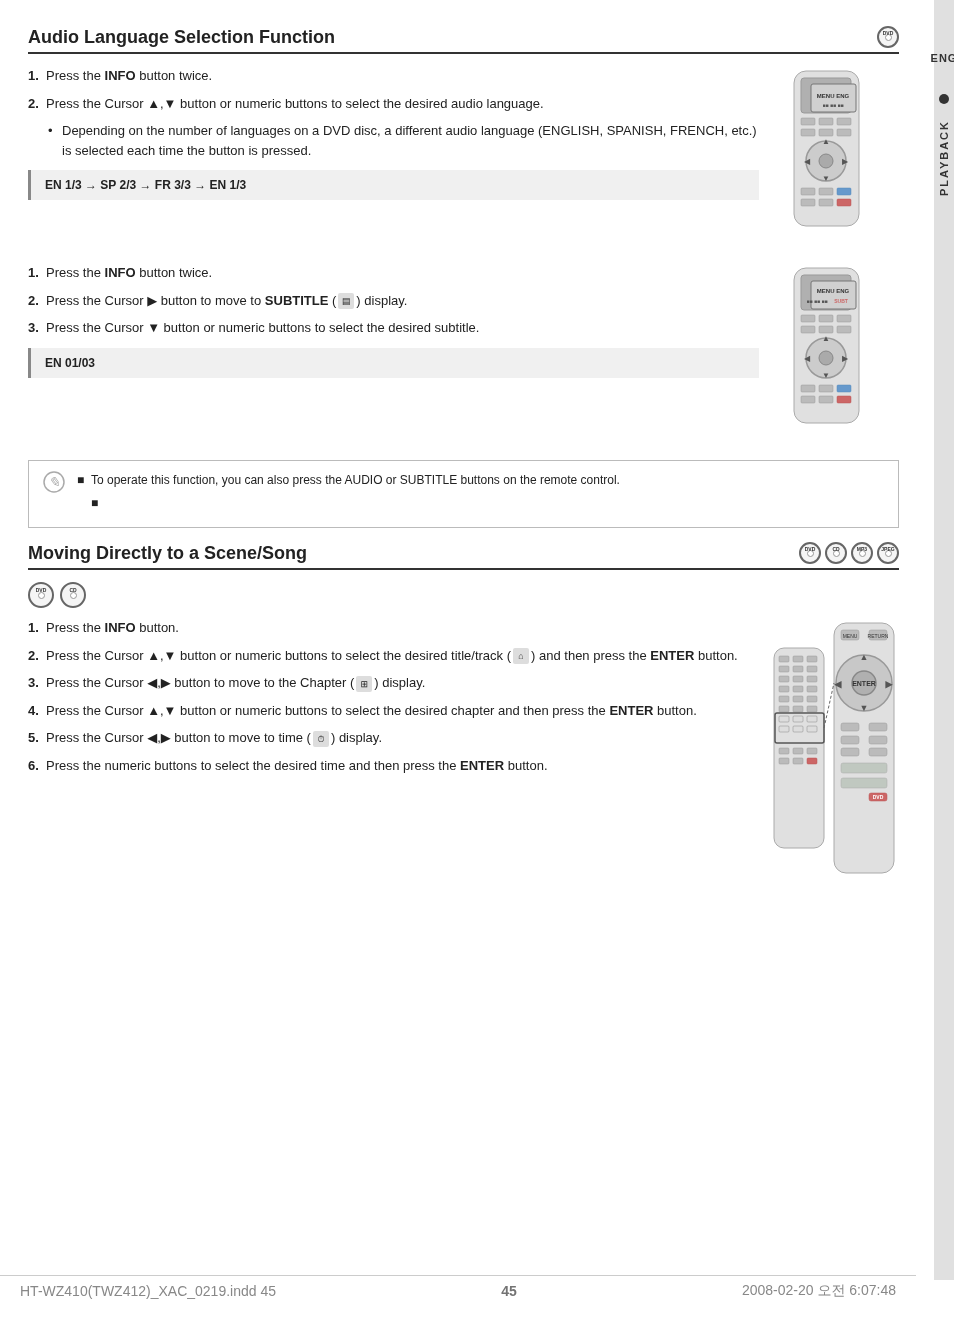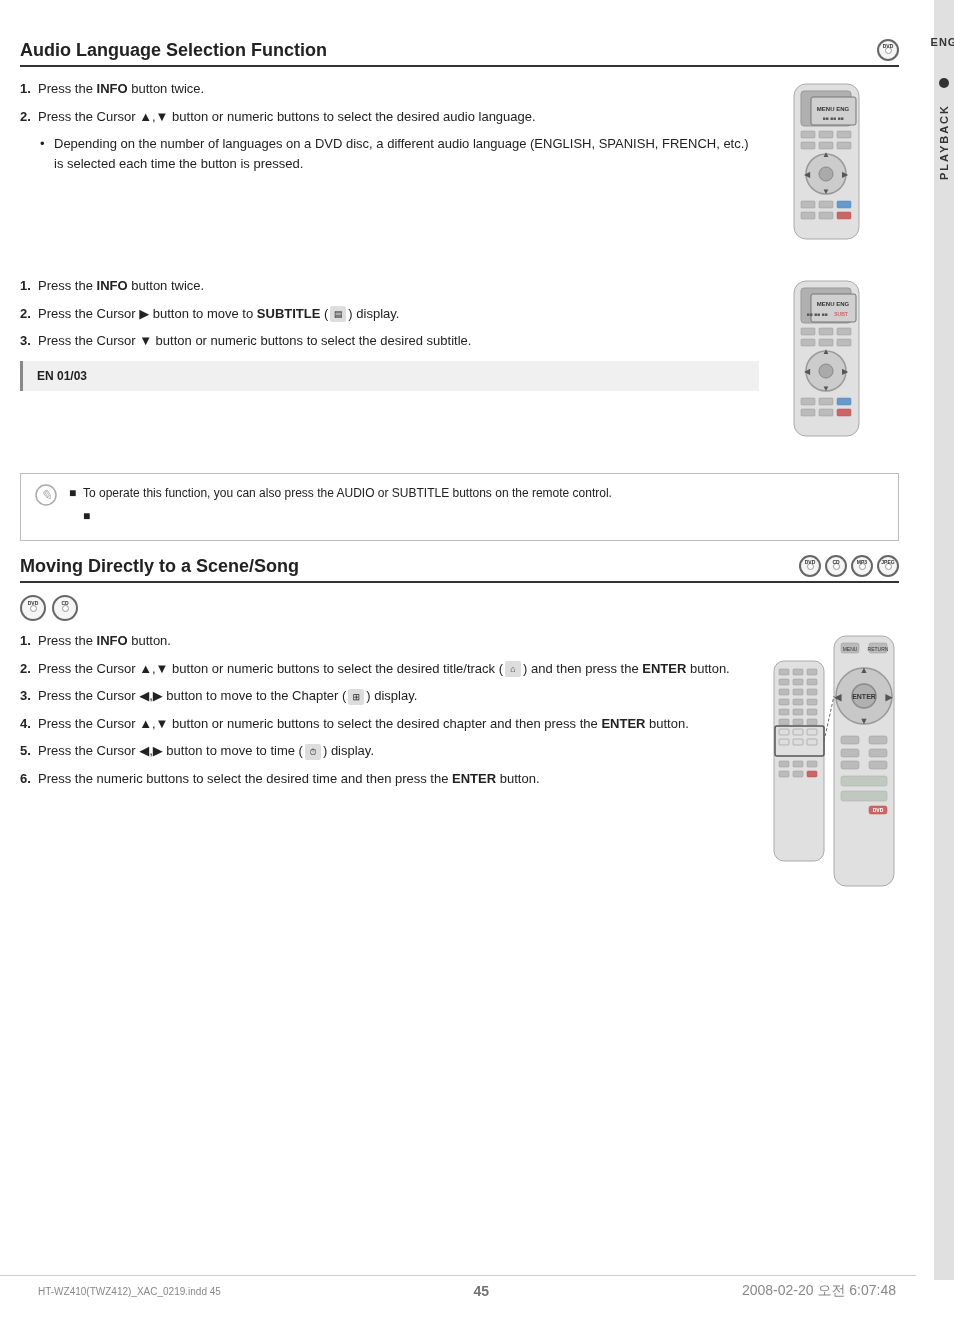--- a/index.html
+++ b/index.html
@@ -25,21 +25,21 @@
       position: absolute;
       right: 0;
       top: 0;
       width: 20px;
       height: 1280px;
       background: #e0e0e0;
       display: flex;
       flex-direction: column;
       align-items: center;
       justify-content: flex-start;
-      padding-top: 36px;
+      padding-top: 52px;
     }
 
     .sidebar-label-eng {
       font-size: 11px;
       font-weight: bold;
       color: #333;
       writing-mode: horizontal-tb;
       margin-bottom: 30px;
       letter-spacing: 1px;
     }
@@ -58,23 +58,23 @@
       color: #333;
       writing-mode: vertical-lr;
       text-orientation: mixed;
       transform: rotate(180deg);
       letter-spacing: 2px;
       margin-top: 10px;
     }
 
     
     .main-content {
-      margin-left: 20px;
+      margin-left: 28px;
       margin-right: 55px;
-      padding-top: 39px;
+      padding-top: 26px;
     }
 
     
     .section-header {
       display: flex;
       align-items: center;
       justify-content: space-between;
       border-bottom: 2px solid #333;
       margin-bottom: 12px;
       padding-bottom: 4px;
@@ -210,23 +210,22 @@
       right: 38px;
       display: flex;
       justify-content: space-between;
       align-items: center;
       padding: 0 20px;
       border-top: 1px solid #ccc;
       padding-top: 6px;
     }
 
     .footer-filename {
-      font-size: 10px;
+      font-size: 14px;
       color: #888;
-      margin-left: 18px;
     }
 
     .footer-page {
       font-size: 14px;
       font-weight: bold;
       color: #737373;
     }
 
     .footer-date {
       font-size: 14px;
@@ -284,20 +283,23 @@
           </div>
           <div class="step">
             <span class="step-num">2.</span>
             <span class="step-content">
               Press the Cursor ▲,▼ button or numeric buttons to select the desired audio language.
             </span>
           </div>
           <div class="bullet-item">
             <span class="bullet-dot">•</span>
             <span>Depending on the number of languages on a DVD disc, a different audio language (ENGLISH, SPANISH, FRENCH, etc.) is selected each time the button is pressed.</span>
+          </div>
+          <div class="flow-sequence">
+            <span>EN 1/3 → SP 2/3 → FR 3/3 → EN 1/3</span>
           </div>
         </div>
         <div class="remote-image">
           
           <svg width="120" height="170" viewBox="0 0 120 170">
 
             <rect x="25" y="5" width="65" height="155" rx="12" fill="#e0e0e0" stroke="#aaa" stroke-width="1"></rect>
 
             <rect x="32" y="12" width="50" height="35" rx="3" fill="#b0b0b0" stroke="#999" stroke-width="1"></rect>
 

